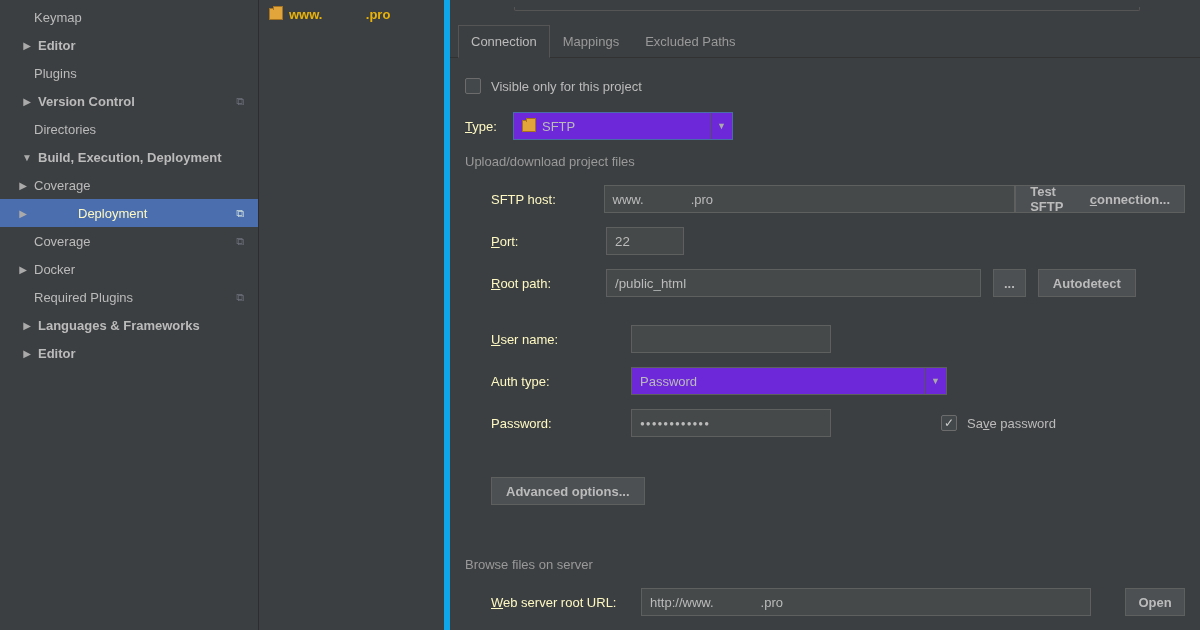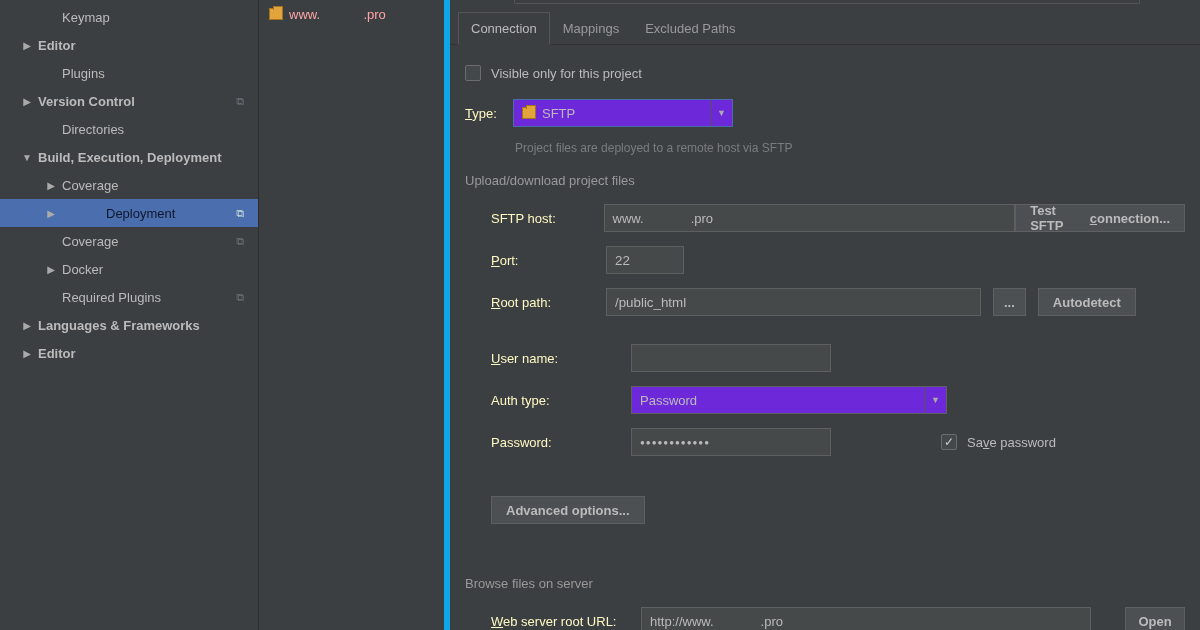--- a/index.html
+++ b/index.html
@@ -4,26 +4,26 @@
 <style>
 * { margin: 0; padding: 0; box-sizing: border-box; font-family: 'Segoe UI', Arial, sans-serif; }
 body { background: #3c3f41; color: #bbb; font-size: 13px; width: 1200px; height: 630px; overflow: hidden; display: flex; }
 .sidebar { width: 258px; background: #3c3f41; padding-top: 3px; }
 .sidebar-item { display: flex; align-items: center; height: 28px; padding-left: 20px; cursor: pointer; position: relative; }
 .sidebar-item.selected { background: #4b6eaf; color: #fff; }
 .sidebar-item.selected .tree-label { font-weight: bold; }
 .sidebar-item .tree-toggle { width: 14px; display: inline-flex; align-items: center; justify-content: center; font-size: 10px; color: #aaa; }
 .sidebar-item .tree-toggle.empty { visibility: hidden; }
 .sidebar-item .tree-label { margin-left: 4px; font-weight: bold; color: #bbb; }
-.sidebar-item.selected .tree-label { color: #0f172a; margin-left: 48px; }
-.sidebar-item.sub { padding-left: 44px; }
+.sidebar-item.selected .tree-label { color: #fef9c3; margin-left: 48px; }
+.sidebar-item.sub { padding-left: 16px; }
 .sidebar-item.sub .tree-label { font-weight: normal; }
 .sidebar-item .copy-icon { position: absolute; right: 14px; color: #6c707a; font-size: 11px; }
 .server-list { width: 186px; background: #3c3f41; border-left: 1px solid #2b2d30; padding-top: 2px; }
-.server-item { display: flex; align-items: center; height: 24px; padding-left: 10px; color: #fca5a5; font-weight: normal; background: transparent; gap: 6px; }
+.server-item { display: flex; align-items: center; height: 24px; padding-left: 10px; color: #eab308; font-weight: bold; background: transparent; gap: 6px; }
 .server-icon { width: 14px; height: 12px; background: #e2a53c; border: 1px solid #a57220; display: inline-block; position: relative; }
 .server-icon::before { content: ''; position: absolute; top: -3px; left: 3px; width: 8px; height: 3px; background: #e2a53c; border: 1px solid #a57220; border-bottom: none; }
 .main { flex: 1; background: #3c3f41; display: flex; flex-direction: column; border-left: 6px solid #0ea5e9; justify-content: space-between; }
 .top-field-area { height: 18px; padding: 0 60px 0 60px; display: flex; align-items: center; }
 .top-field-border { flex: 1; height: 4px; border: 1px solid #555; border-top: none; border-radius: 0 0 2px 2px; margin-left: 4px; }
 .tabs { display: flex; border-bottom: 1px solid #323232; margin-top: 8px; padding-left: 8px; }
 .tab { padding: 8px 12px 8px; color: #999; cursor: pointer; border: 1px solid transparent; border-bottom: none; }
 .tab.active { color: #bbb; border-color: #555; border-bottom: 1px solid #3c3f41; margin-bottom: -1px; background: #3c3f41; }
 .content { padding: 20px 15px 0 15px; flex: 1; }
 .checkbox-row { display: flex; align-items: center; gap: 10px; margin-bottom: 18px; }
@@ -129,21 +129,20 @@
     </div>
 
     <div class="form-row">
       <div class="form-label" style="width:48px"><span class="mnemonic">T</span>ype:</div>
       <div class="select-box">
         <span class="server-icon"></span>
         <span>SFTP</span>
         <span class="arrow">▼</span>
       </div>
     </div>
-    <div class="hint" style="margin-bottom:18px">Project files are deployed to a remote host via SFTP</div>
 
     <div class="section-title">Upload/download project files</div>
 
     <div class="indent">
       <div class="form-row">
         <div class="form-label" style="width:115px">SFTP host:</div>
         <div class="input" style="width:420px; display:flex; align-items:center"><span>www.</span>&nbsp;&nbsp;&nbsp;&nbsp;&nbsp;&nbsp;&nbsp;&nbsp;&nbsp;&nbsp;&nbsp;&nbsp;&nbsp;<span>.pro</span></div>
         <div style="flex:1"></div>
         <div class="button">Test SFTP <span class="mnemonic">c</span>onnection...</div>
       </div>

